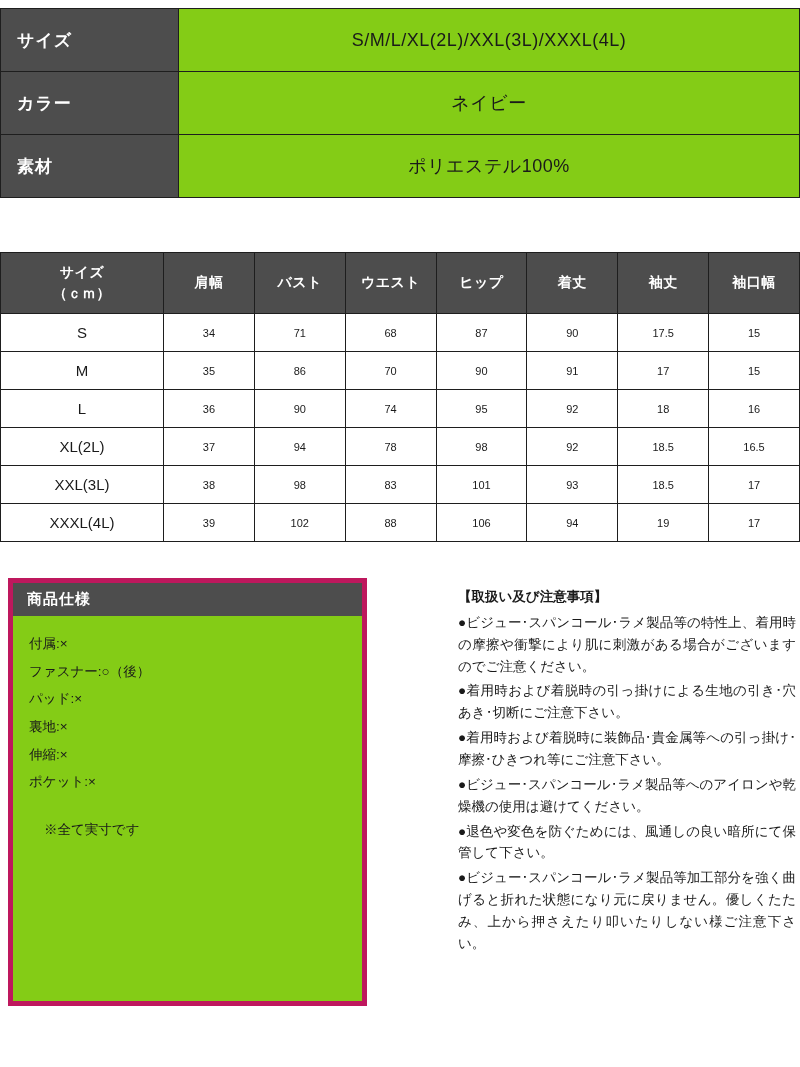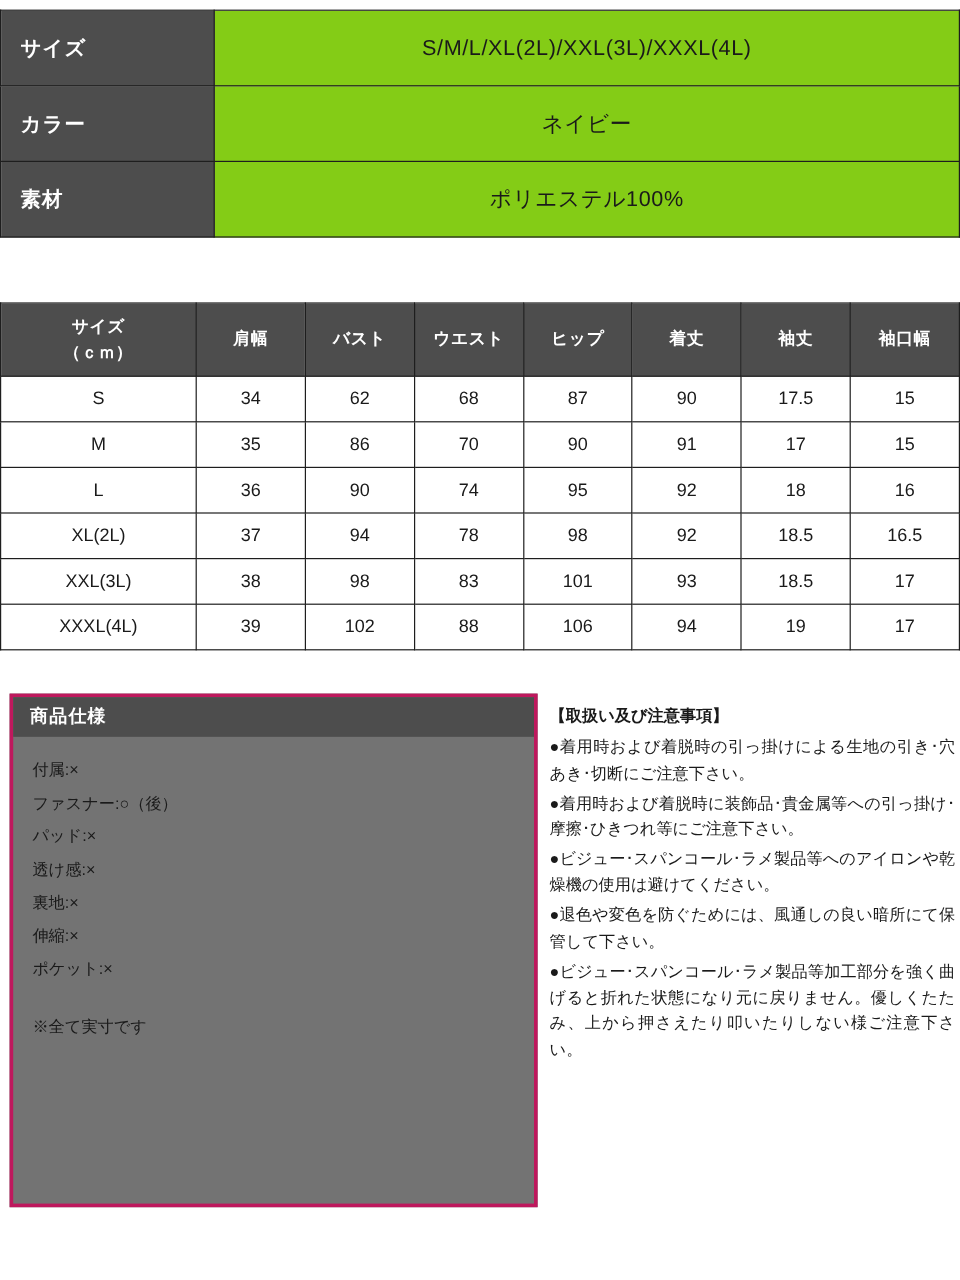--- a/index.html
+++ b/index.html
@@ -73,61 +73,62 @@
     font-weight: bold;
     height: 58px;
     letter-spacing: 0.5px;
   }
   .size-table thead th.corner {
     width: 160px;
     line-height: 1.5;
   }
   .size-table tbody td {
     height: 35px;
-    font-size: 15px;
+    font-size: 11px;
     background: #ffffff;
   }
   .size-table tbody td.rowhead {
     font-size: 15px;
   }
 
   
   .bottom {
     position: absolute;
     left: 0;
     top: 578px;
     width: 800px;
   }
   .left-panel {
     position: absolute;
     left: 8px;
     top: 0;
-    width: 440px;
+    width: 359px;
     height: 428px;
-    border: 3px solid #be185d;
+    border: 5px solid #be185d;
     box-sizing: border-box;
-    background: #737373;
+    background: #84cc16;
   }
   .left-header {
     background: #4d4d4d;
     color: #ffffff;
     font-size: 15px;
     font-weight: bold;
     padding: 7px 0 7px 14px;
     letter-spacing: 1px;
   }
   .left-body {
     padding: 14px 16px 0 16px;
     font-size: 13.5px;
     line-height: 2.05;
     color: #1a1a1a;
   }
   .left-note {
     margin-top: 20px;
     font-size: 13.5px;
+    margin-left: 15px;
   }
 
   .right-panel {
     position: absolute;
     left: 458px;
     top: 8px;
     width: 338px;
     font-size: 13.5px;
     line-height: 1.62;
     color: #1a1a1a;
@@ -176,21 +177,21 @@
         <th>ヒップ</th>
         <th>着丈</th>
         <th>袖丈</th>
         <th>袖口幅</th>
       </tr>
     </thead>
     <tbody>
       <tr>
         <td class="rowhead">S</td>
         <td>34</td>
-        <td>62</td>
+        <td>71</td>
         <td>68</td>
         <td>87</td>
         <td>90</td>
         <td>17.5</td>
         <td>15</td>
       </tr>
       <tr>
         <td class="rowhead">M</td>
         <td>35</td>
         <td>86</td>
@@ -244,30 +245,30 @@
   </table>
 
   <div class="bottom">
 
     <div class="left-panel">
       <div class="left-header">商品仕様</div>
       <div class="left-body">
         <div>付属:×</div>
         <div>ファスナー:○（後）</div>
         <div>パッド:×</div>
-        <div>透け感:×</div>
         <div>裏地:×</div>
         <div>伸縮:×</div>
         <div>ポケット:×</div>
         <div class="left-note">※全て実寸です</div>
       </div>
     </div>
 
     <div class="right-panel">
       <div class="right-title">【取扱い及び注意事項】</div>
+      <div class="right-item">●ビジュー･スパンコール･ラメ製品等の特性上、着用時の摩擦や衝撃により肌に刺激がある場合がございますのでご注意ください。</div>
       <div class="right-item">●着用時および着脱時の引っ掛けによる生地の引き･穴あき･切断にご注意下さい。</div>
       <div class="right-item">●着用時および着脱時に装飾品･貴金属等への引っ掛け･摩擦･ひきつれ等にご注意下さい。</div>
       <div class="right-item">●ビジュー･スパンコール･ラメ製品等へのアイロンや乾燥機の使用は避けてください。</div>
       <div class="right-item">●退色や変色を防ぐためには、風通しの良い暗所にて保管して下さい。</div>
       <div class="right-item">●ビジュー･スパンコール･ラメ製品等加工部分を強く曲げると折れた状態になり元に戻りません。優しくたたみ、上から押さえたり叩いたりしない様ご注意下さい。</div>
     </div>
 
   </div>
 </div>
 

